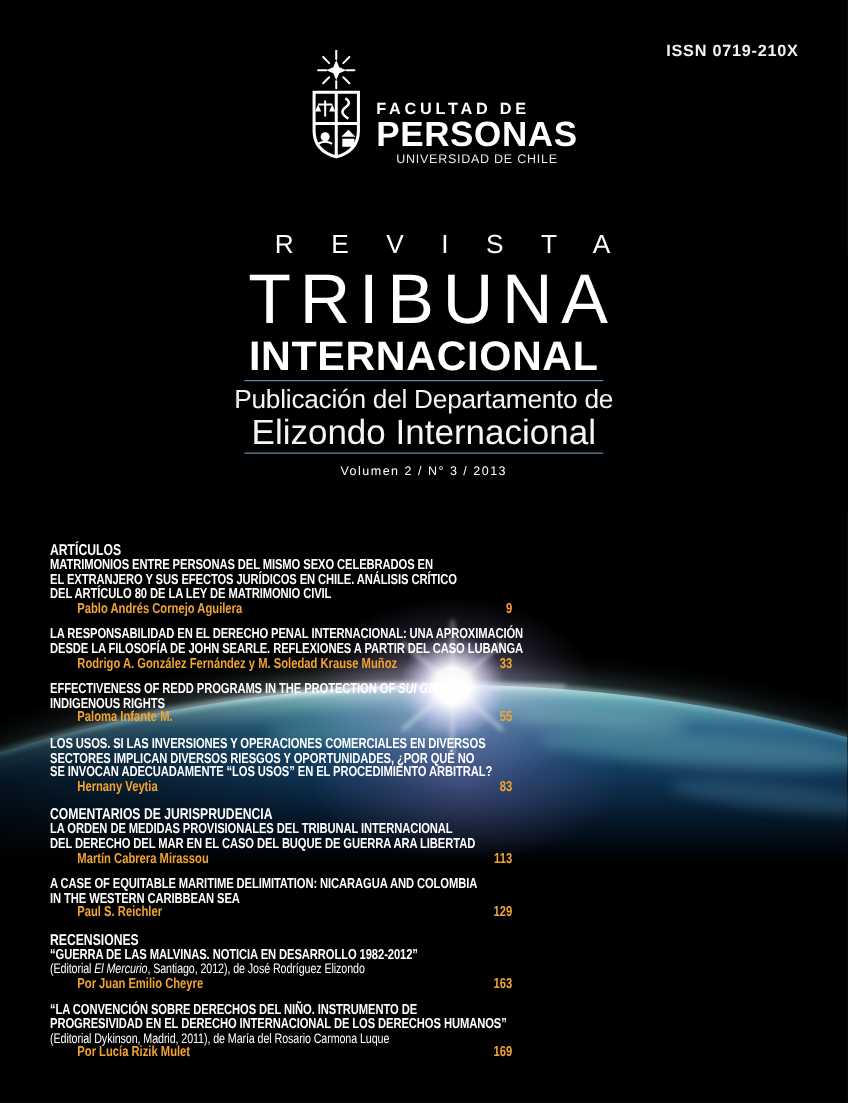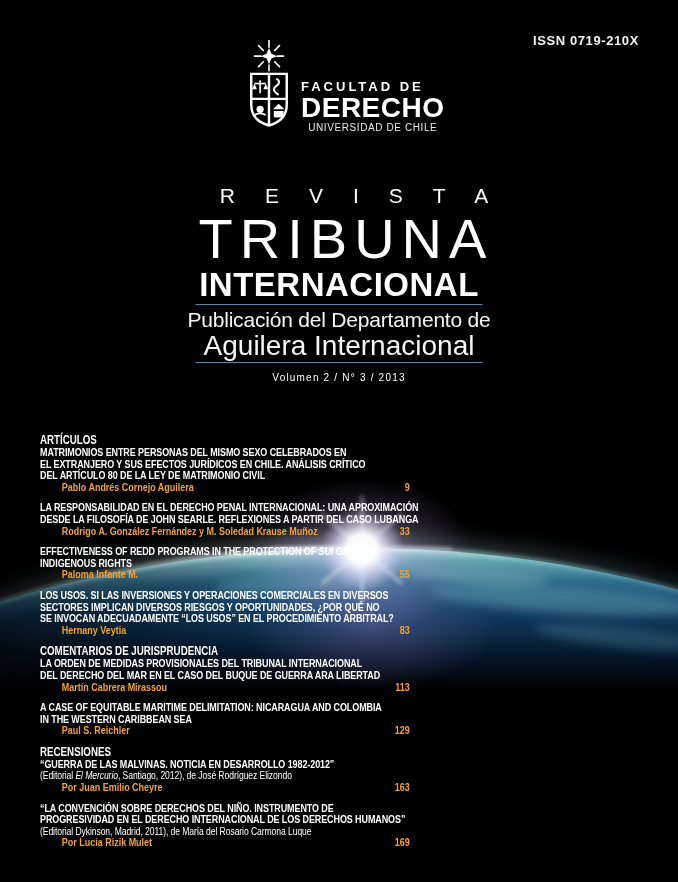--- a/index.html
+++ b/index.html
@@ -180,31 +180,31 @@
         <polygon points="14,54 11,61 17,61" fill="#fff"></polygon>
         <polygon points="28,54 25,61 31,61" fill="#fff"></polygon>
         <path d="M41 48 q7 4 0 9 q-7 5 3 11" stroke="#fff" stroke-width="2.5" fill="none"></path>
         <circle cx="21" cy="86" r="4.5" fill="#fff"></circle>
         <path d="M14 93 q7 -4 14 0" stroke="#fff" stroke-width="2" fill="none"></path>
         <polygon points="37,86 51,86 44,79" fill="#fff"></polygon>
         <rect x="38" y="88" width="12" height="8" fill="#fff"></rect>
       </svg>
       <div class="logo-text">
         <div class="logo-fac">FACULTAD DE</div>
-        <div class="logo-der">DERECHO</div>
+        <div class="logo-der">PERSONAS</div>
         <div class="logo-uni">UNIVERSIDAD DE CHILE</div>
       </div>
     </div>
 
     <div class="masthead-line pretitle">REVISTA</div>
     <div class="masthead-line title">TRIBUNA</div>
     <div class="masthead-line subtitle">INTERNACIONAL</div>
     <div class="rule rule1"></div>
     <div class="masthead-line tagline1">Publicación del Departamento de</div>
-    <div class="masthead-line tagline2">Aguilera Internacional</div>
+    <div class="masthead-line tagline2">Elizondo Internacional</div>
     <div class="rule rule2"></div>
     <div class="masthead-line volume">Volumen 2  /  N° 3  /  2013</div>
 
     <div class="toc" id="toc">
         <div class="toc-section">
           <div class="toc-heading">ARTÍCULOS</div>
           <div class="toc-entry">
             <div class="toc-line"><span>MATRIMONIOS ENTRE PERSONAS DEL MISMO SEXO CELEBRADOS EN</span></div>
             <div class="toc-line"><span>EL EXTRANJERO Y SUS EFECTOS JURÍDICOS EN CHILE. ANÁLISIS CRÍTICO</span></div>
             <div class="toc-line"><span>DEL ARTÍCULO 80 DE LA LEY DE MATRIMONIO CIVIL</span></div>

